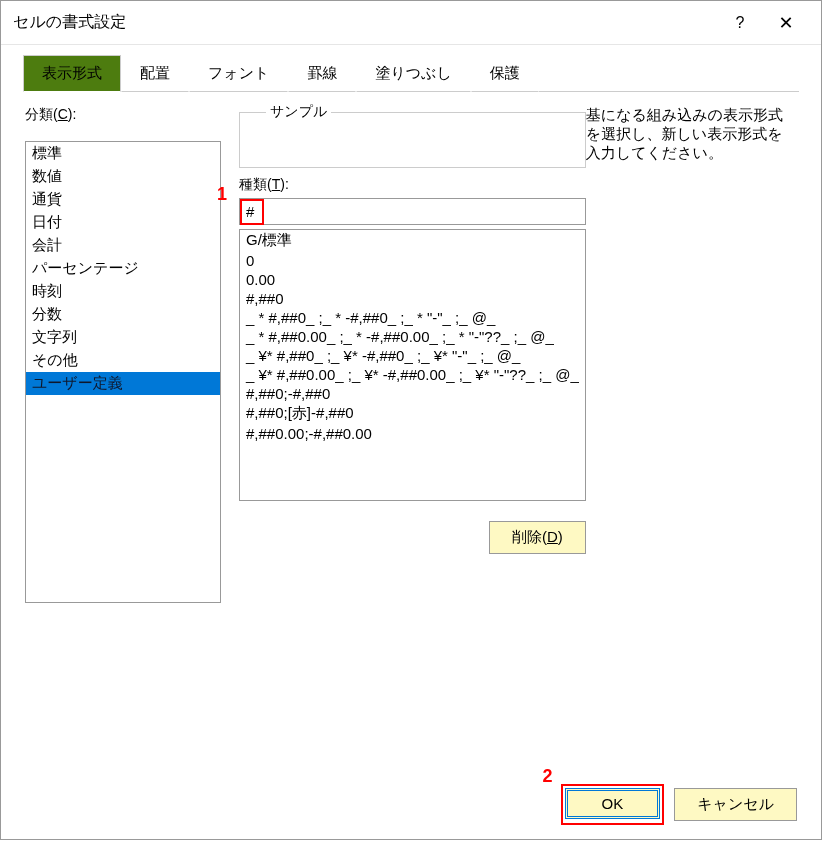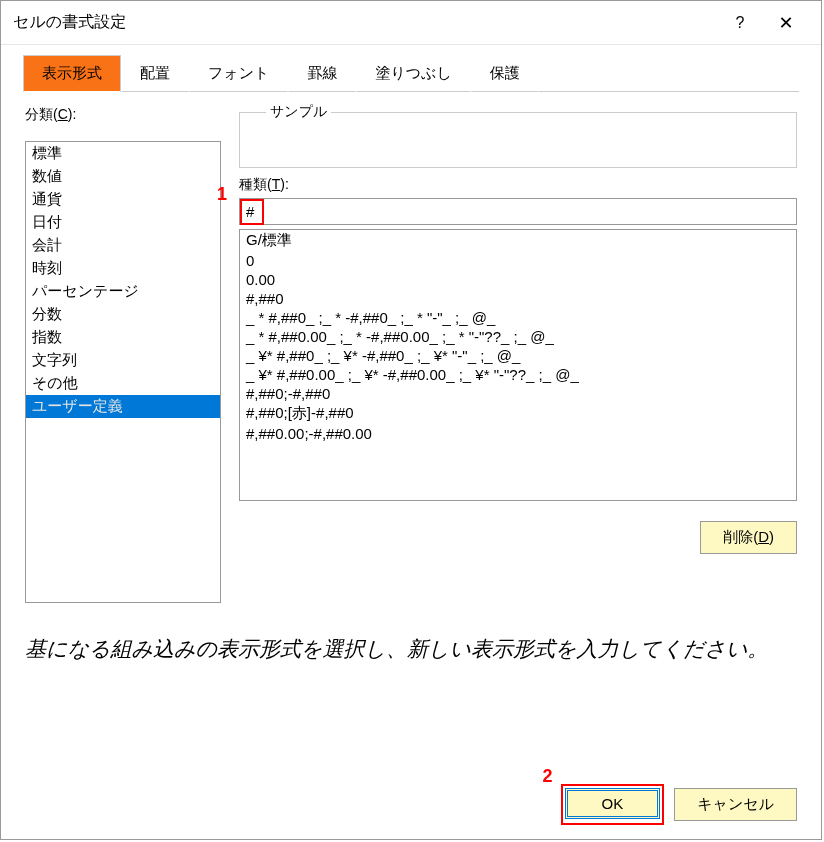--- a/index.html
+++ b/index.html
@@ -46,31 +46,30 @@
 .tab {
   padding: 8px 18px;
   border: 1px solid transparent;
   border-bottom: 1px solid #ccc;
   font-size: 15px;
   cursor: pointer;
 }
 .tab.active {
   border: 1px solid #ccc;
   border-bottom: 1px solid #fff;
-  background: #f97316;
+  background: #4d7c0f;
 }
 .tabs-filler {
   flex: 1;
   border-bottom: 1px solid #ccc;
 }
 .content {
   flex: 1;
   padding: 14px 24px;
   display: flex;
-  flex-direction: column;
 }
 .main-row {
   display: flex;
   gap: 18px;
 }
 .left-col { width: 196px; }
 .right-col { flex: 1; }
 .label-with-underline .ul { text-decoration: underline; }
 .category-list {
   margin-top: 17px;
@@ -78,21 +77,21 @@
   height: 462px;
   overflow-y: scroll;
   font-size: 15px;
 }
 .category-list .item {
   padding: 2px 6px;
   cursor: pointer;
 }
 .category-list .item.selected {
   background: #0078d7;
-  color: #e5e5e5;
+  color: #0f172a;
 }
 .sample-box {
   border: 1px solid #ccc;
   height: 56px;
   padding: 4px 12px;
   position: relative;
   margin-top: 6px;
 }
 .sample-label {
   position: absolute;
@@ -142,23 +141,21 @@
 }
 .btn {
   border: 1px solid #999;
   background: #fef9c3;
   padding: 6px 22px;
   font-size: 15px;
   cursor: pointer;
   font-family: inherit;
 }
 .hint-text {
-  margin-top: 32px;
-  font-size: 21px;
-  font-style: italic;
+  font-size: 15px;
 }
 .footer {
   padding: 14px 24px 18px;
   display: flex;
   justify-content: flex-end;
   gap: 14px;
   position: relative;
 }
 .btn-ok {
   border: 1px solid #0078d7;
@@ -197,24 +194,23 @@
       <div class="left-col">
         <div class="label-with-underline">
           <span>分類(</span><span class="ul">C</span><span>):</span>
         </div>
         <div class="category-list" id="category-list">
             <div class="item">標準</div>
             <div class="item">数値</div>
             <div class="item">通貨</div>
             <div class="item">日付</div>
             <div class="item">会計</div>
+            <div class="item">パーセンテージ</div>
             <div class="item">時刻</div>
-            <div class="item">パーセンテージ</div>
             <div class="item">分数</div>
-            <div class="item">指数</div>
             <div class="item">文字列</div>
             <div class="item">その他</div>
             <div class="item selected">ユーザー定義</div>
           </div>
       </div>
       <div class="right-col">
         <div class="sample-box">
           <div class="sample-label">サンプル</div>
         </div>
         <div class="type-label label-with-underline">

